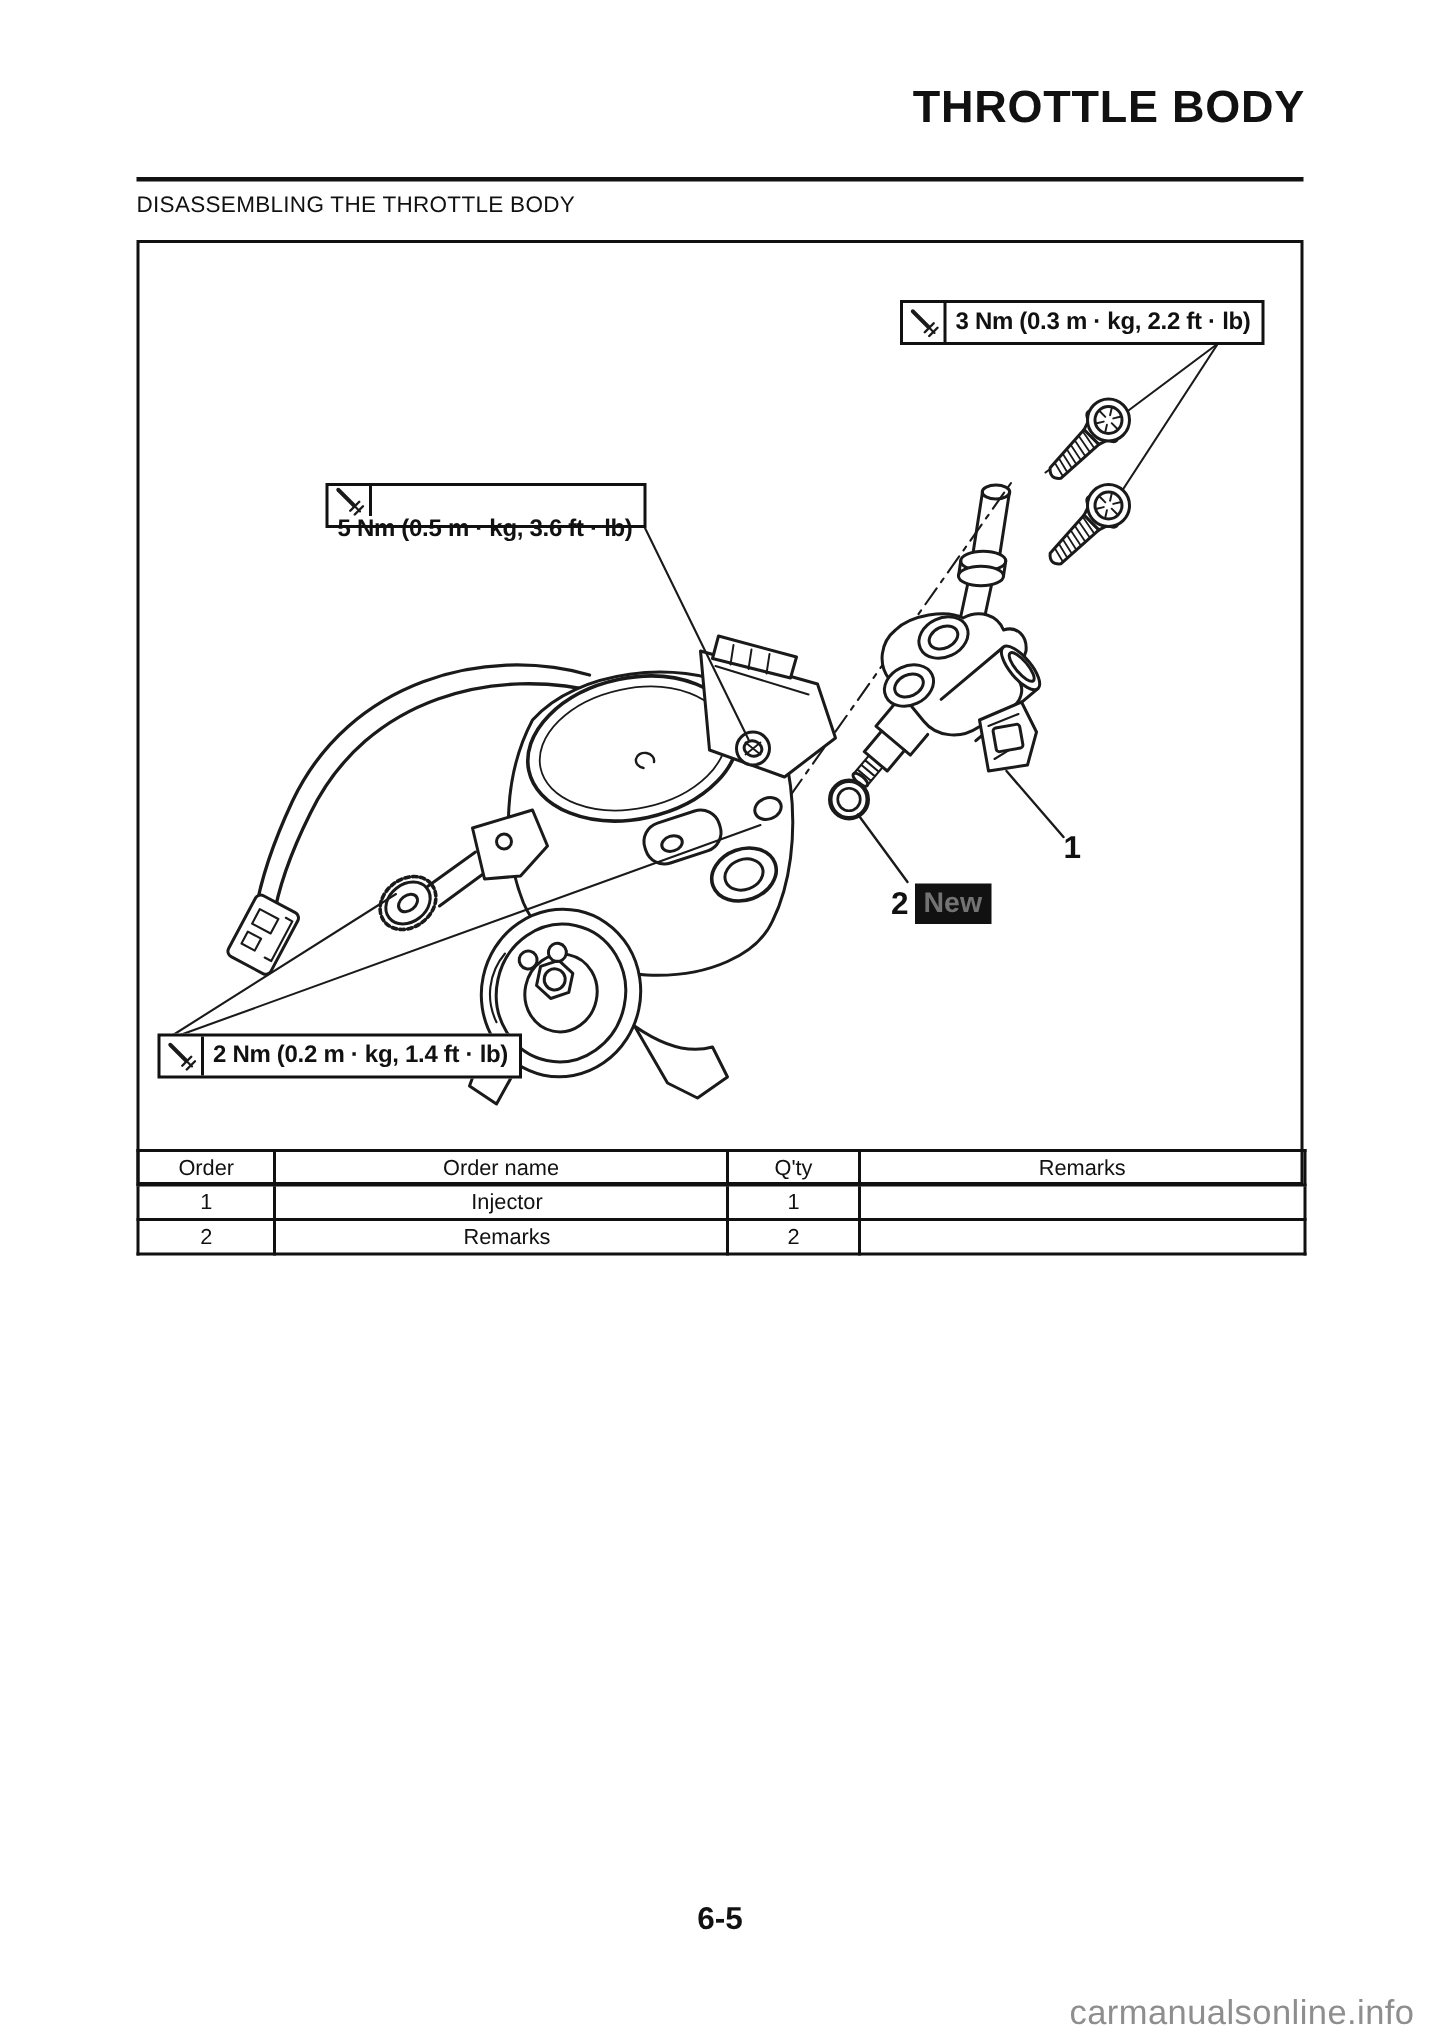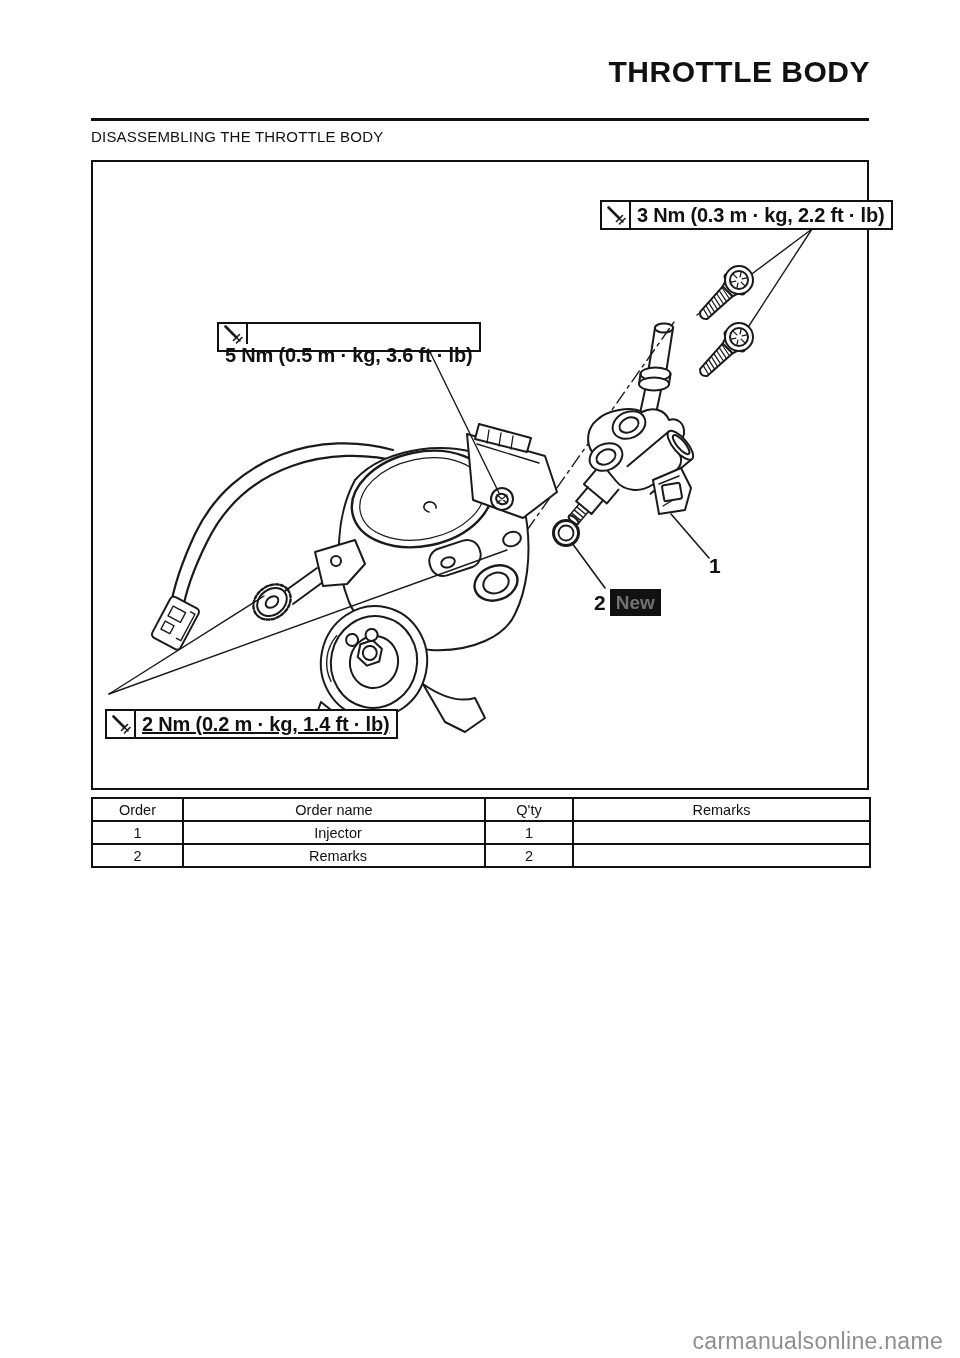--- a/index.html
+++ b/index.html
@@ -24,30 +24,30 @@
   .callout {
     position:absolute; display:flex; align-items:stretch; height:30px;
     border:2px solid #111; background:#fff; box-sizing:border-box; white-space:nowrap;
   }
   .callout .icon-cell {
     width:27px; border-right:2px solid #111; display:flex; align-items:center; justify-content:center;
     flex:0 0 auto;
   }
   .callout .txt {
     display:flex; align-items:center; padding:0 7px 0 6px;
-    font-size:20px; font-weight:bold; letter-spacing:-0.2px;
+    font-size:16px; font-weight:bold; letter-spacing:-0.2px;
   }
   .part-label { position:absolute; font-size:21px; font-weight:bold; }
   .label2-wrap { position:absolute; display:flex; align-items:center; gap:4px; }
   .new-badge {
     background:#111; color:#737373; font-size:19px; font-weight:bold;
     padding:0 6px; height:27px; line-height:27px; display:inline-block;
   }
   table.parts {
-    position:absolute; left:91px; top:797px; width:778px;
+    position:absolute; left:91px; top:766px; width:778px;
     border-collapse:collapse; table-layout:fixed;padding-left:47px;
   }
   table.parts th, table.parts td {
     border:2px solid #111; font-size:14.5px; font-weight:normal;
     height:21px; padding:0; text-align:center; overflow:hidden;
   }
   table.parts td.pn { text-align:center; padding-left:8px; }
   .page-number {
     position:absolute; left:0; top:1268px; width:960px; text-align:center;
     font-size:21px; font-weight:bold;
@@ -231,21 +231,21 @@
             <path d="M2.5,2.5 L13,13" stroke-width="2.6"></path>
             <path d="M13,13 L17,17" stroke-width="1.4"></path>
             <path d="M10.5,16.5 L16.5,10.5" stroke-width="1.6"></path>
             <path d="M13.5,19 L19,13.5" stroke-width="1.6"></path>
           </g>
         </svg>
       </span>
       <span class="txt">5 Nm (0.5 m · kg, 3.6 ft · lb)</span>
     </div>
 
-    <div class="callout" style="left:12px; top:547px;text-decoration:underline;">
+    <div class="callout" style="left:12px; top:527px;">
       <span class="icon-cell">
         <svg width="20" height="20" viewBox="0 0 20 20">
           <g stroke="#1a1a1a" fill="none" stroke-linecap="round">
             <path d="M2.5,2.5 L13,13" stroke-width="2.6"></path>
             <path d="M13,13 L17,17" stroke-width="1.4"></path>
             <path d="M10.5,16.5 L16.5,10.5" stroke-width="1.6"></path>
             <path d="M13.5,19 L19,13.5" stroke-width="1.6"></path>
           </g>
         </svg>
       </span>
@@ -281,15 +281,16 @@
     </tr>
     <tr>
       <td>2</td>
       <td class="pn">Remarks</td>
       <td>2</td>
       <td></td>
     </tr>
   </tbody>
     </table>
 
-  <div class="watermark">carmanualsonline.name</div>
+  <div class="page-number">6-5</div>
+  <div class="watermark">carmanualsonline.info</div>
 
 </div>
 
 </body></html>

